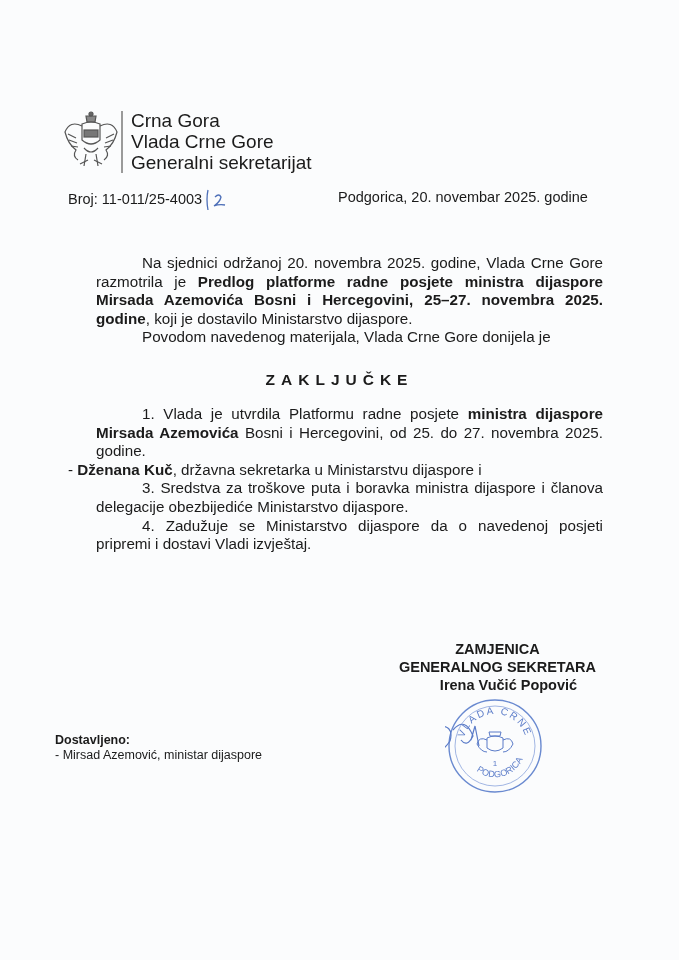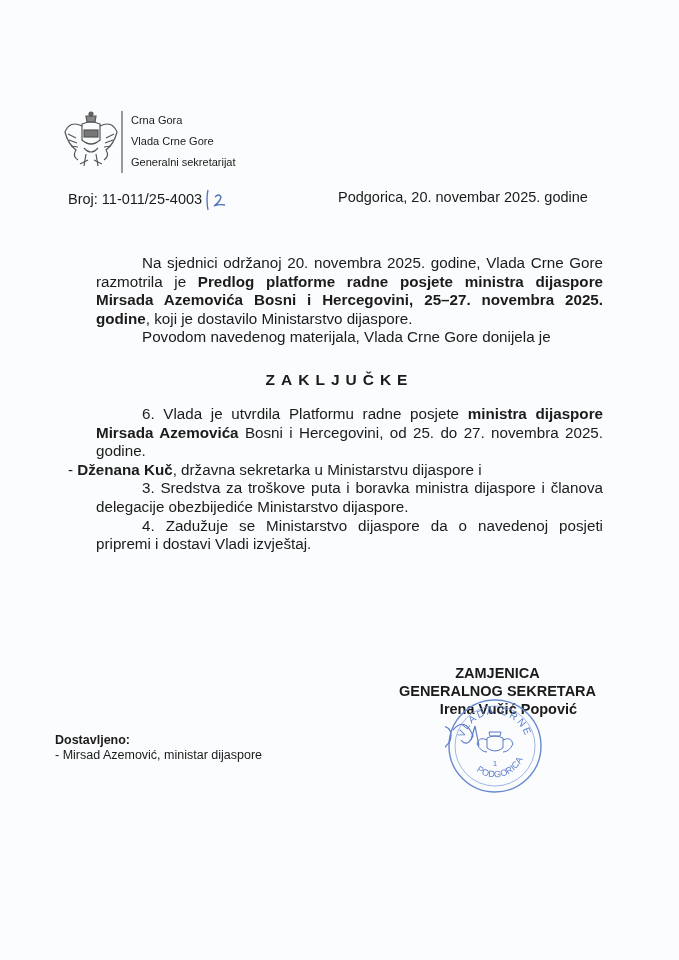--- a/index.html
+++ b/index.html
@@ -4,31 +4,31 @@
 <style>
   html, body { margin:0; padding:0; }
   body {
     width:679px; height:960px; background:#fbfcfd; position:relative; overflow:hidden;
     font-family:"Liberation Sans", sans-serif; color:#1b1b1b;
   }
   .abs { position:absolute; }
   .header-block { left:62px; top:110px; }
   .crest { position:absolute; left:0; top:0; width:58px; height:60px; }
   .vline { position:absolute; left:59px; top:1px; width:2px; height:62px; background:#9a9a9a; }
-  .header-text { position:absolute; left:69px; top:0; font-size:11px; line-height:21px; white-space:nowrap; }
+  .header-text { position:absolute; left:69px; top:0; font-size:19px; line-height:21px; white-space:nowrap; }
   .ref { left:68px; top:189px; font-size:14.5px; }
   .handwrite { display:inline-block; margin-left:4px; }
   .dateline { left:338px; top:189px; font-size:14.5px; }
   .body-text { left:68px; width:535px; font-size:15.2px; line-height:18.6px; }
   .justify { text-align:justify; }
   .indent { text-indent:46px;margin-left:28px; }
   p { margin:0; }
   b { font-weight:bold; }
   .title { left:0; width:679px; top:371px; text-align:center; font-weight:bold; font-size:15.5px; letter-spacing:6px; }
-  .sig { left:380px; width:235px; top:640px; text-align:center; font-weight:bold; font-size:14.5px; line-height:18px;margin-top:24px; }
+  .sig { left:380px; width:235px; top:640px; text-align:center; font-weight:bold; font-size:14.5px; line-height:18px; }
   .sig .name { padding-left:22px; }
   .distribution { left:55px; top:733px; font-size:12.5px; line-height:15px; }
   .stamp { left:445px; top:696px; width:100px; height:100px; }
 </style>
 </head>
 <body>
 
 <div class="abs header-block">
   <svg class="crest" viewBox="0 0 58 60">
     <g fill="none" stroke="#555" stroke-width="1.2">
@@ -63,21 +63,21 @@
 <div class="abs dateline">Podgorica, 20. novembar 2025. godine</div>
 
 <div class="abs body-text" style="top:254px;">
   <p class="justify indent"><span>Na sjednici održanoj 20. novembra 2025. godine, Vlada Crne Gore razmotrila je </span><b>Predlog platforme radne posjete ministra dijaspore Mirsada Azemovića Bosni i Hercegovini, 25–27. novembra 2025. godine</b><span>, koji je dostavilo Ministarstvo dijaspore.</span></p>
   <p class="indent">Povodom navedenog materijala, Vlada Crne Gore donijela je</p>
 </div>
 
 <div class="abs title">ZAKLJUČKE</div>
 
 <div class="abs body-text" style="top:405px;">
-  <p class="justify indent"><span>6. Vlada je utvrdila Platformu radne posjete </span><b>ministra dijaspore Mirsada Azemovića</b><span> Bosni i Hercegovini, od 25. do 27. novembra 2025. godine.</span></p>
+  <p class="justify indent"><span>1. Vlada je utvrdila Platformu radne posjete </span><b>ministra dijaspore Mirsada Azemovića</b><span> Bosni i Hercegovini, od 25. do 27. novembra 2025. godine.</span></p>
   <p><span>- </span><b>Dženana Kuč</b><span>, državna sekretarka u Ministarstvu dijaspore i</span></p>
   <p class="justify indent">3. Sredstva za troškove puta i boravka ministra dijaspore i članova delegacije obezbijediće Ministarstvo dijaspore.</p>
   <p class="justify indent">4. Zadužuje se Ministarstvo dijaspore da o navedenoj posjeti pripremi i dostavi Vladi izvještaj.</p>
 </div>
 
 <div class="abs sig">
   <div>ZAMJENICA</div>
   <div>GENERALNOG SEKRETARA</div>
   <div class="name">Irena Vučić Popović</div>
 </div>

